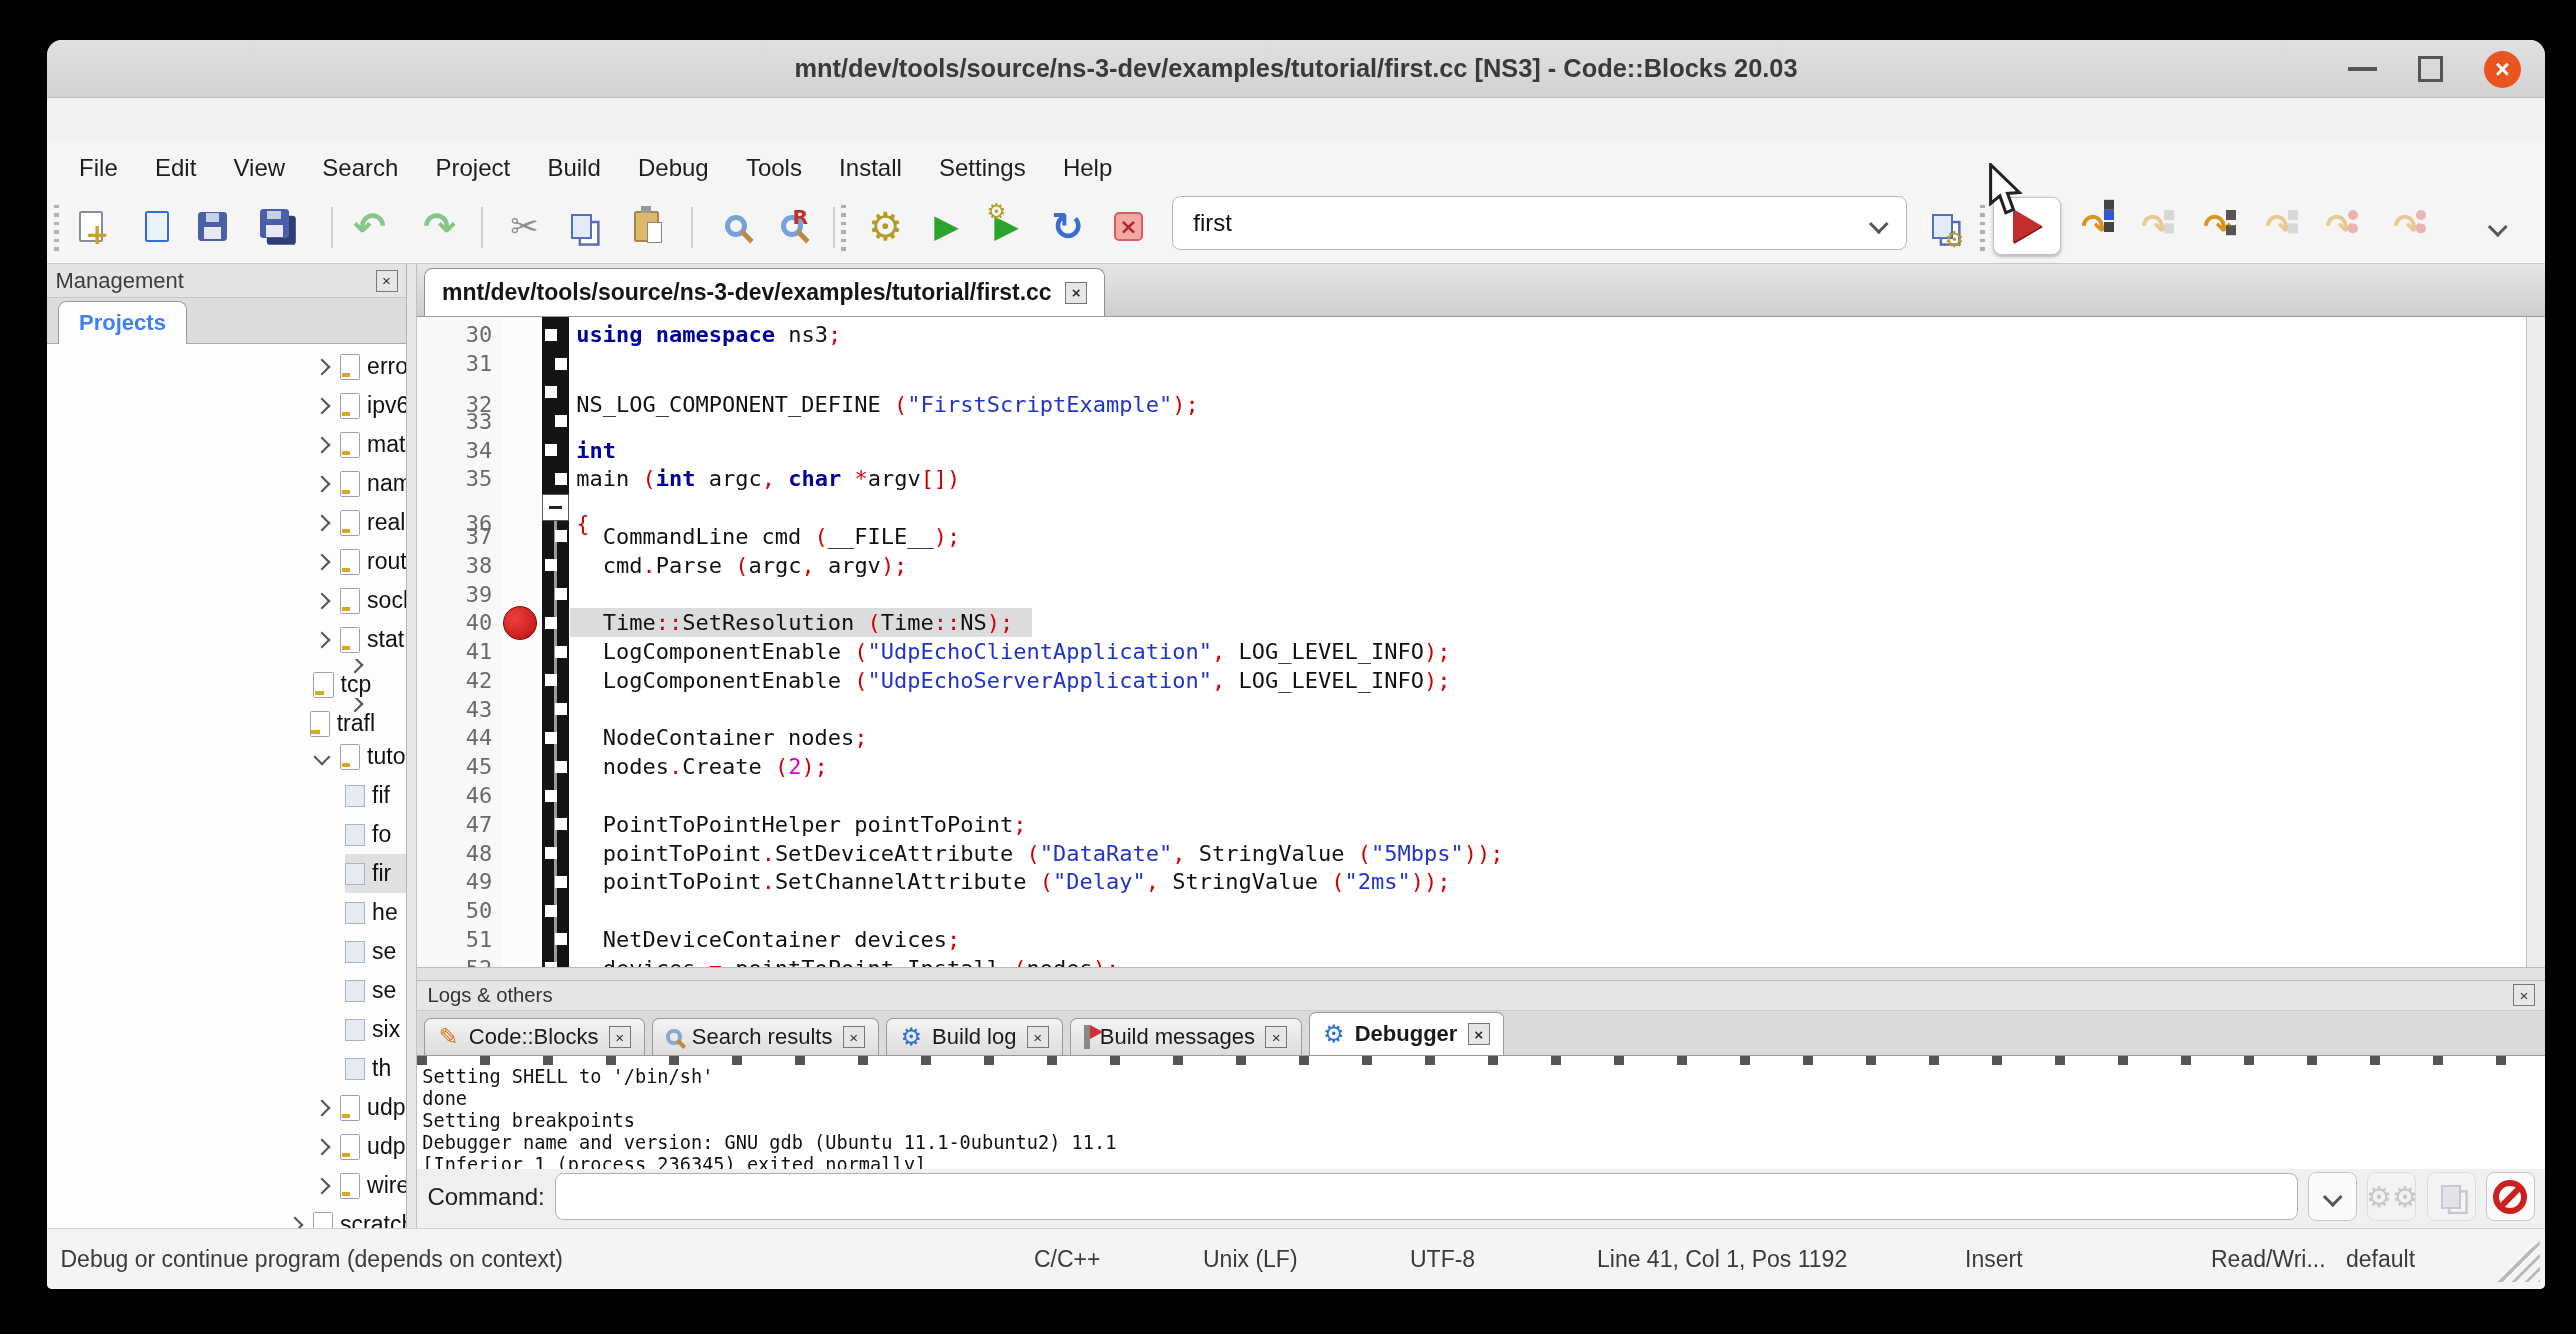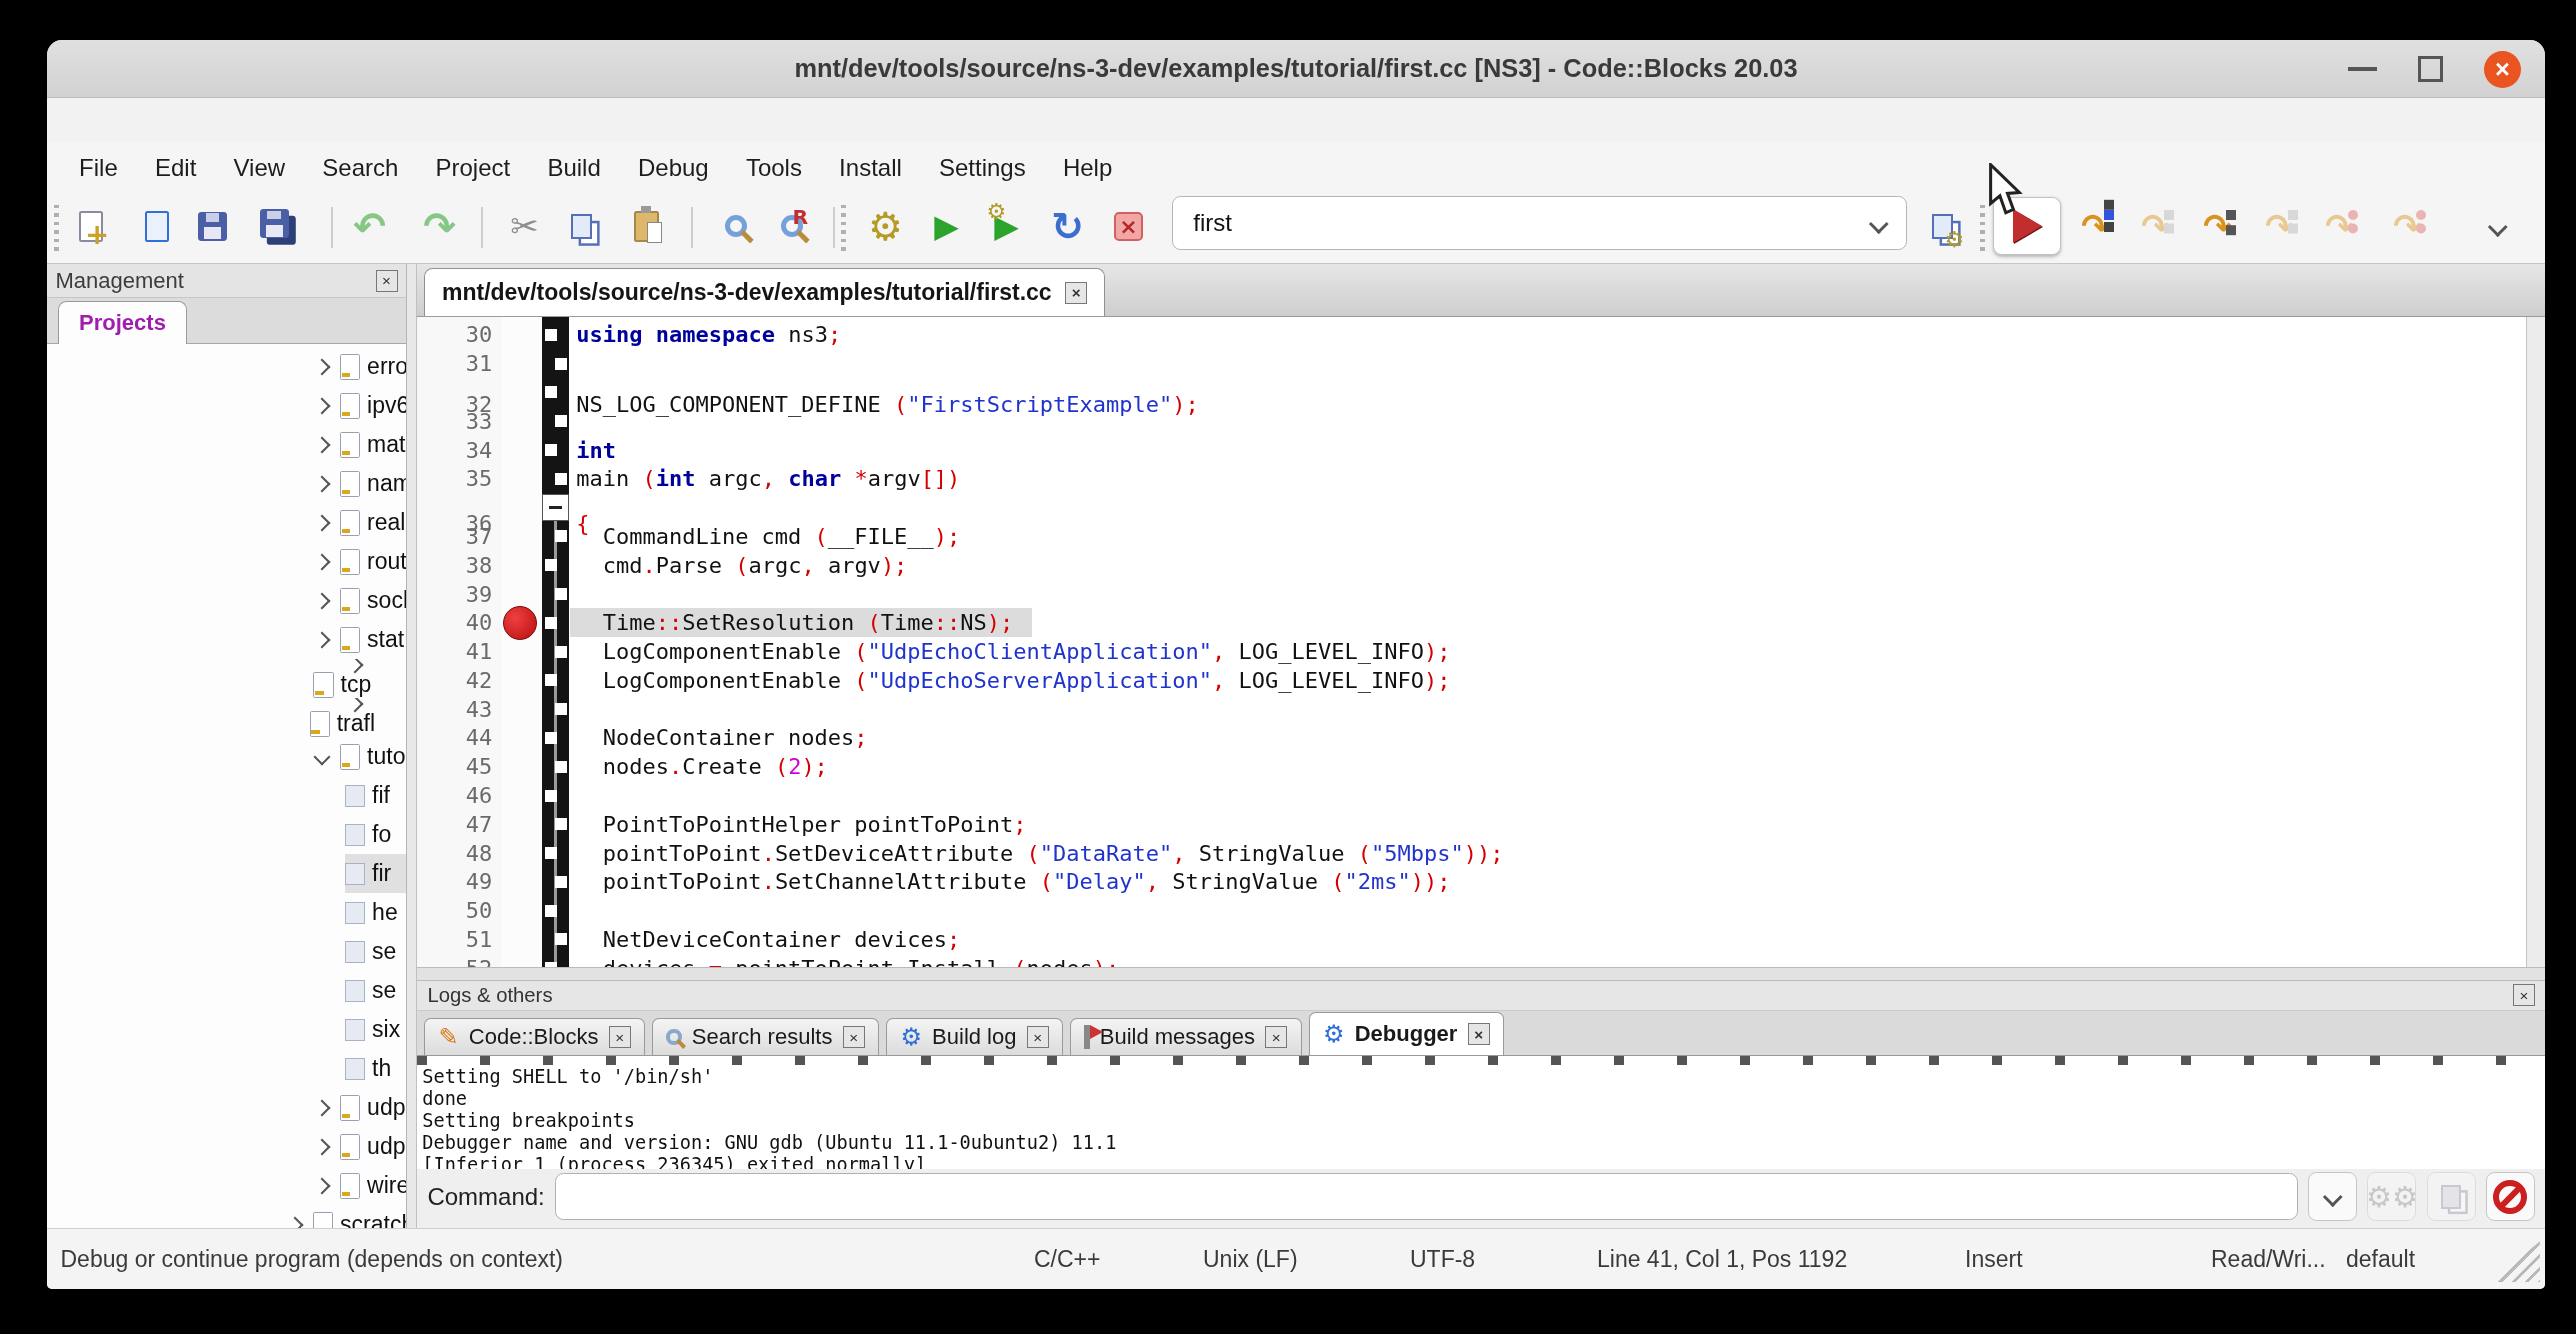--- a/index.html
+++ b/index.html
@@ -81,21 +81,21 @@
   .left-panel { flex:none; width:360px; background:#fbfbfb; border-right:0.8px solid #b5b5b5;
                 display:flex; flex-direction:column; overflow:hidden; }
   .lp-header { flex:none; height:34px; background:#e4e4e4; border-bottom:0.8px solid #c6c6c6;
                display:flex; align-items:center; justify-content:space-between; padding:0 8.5px;
                font-size:22px; color:#3c3c3c; }
   .closebox { width:22px; height:22px; border:1.7px solid #777; background:#e6e6e6; color:#333;
               font-size:15.2px; display:flex; align-items:center; justify-content:center; flex:none; }
   .lp-tabs { flex:none; height:46px; background:#dcdcdc; border-bottom:0.8px solid #a8a8a8; position:relative; }
   .lp-tab { position:absolute; left:11px; top:2.5px; height:43px; width:129px; background:#fdfdfd;
             border:0.8px solid #9a9a9a; border-bottom:none; border-radius:8.5px 8.5px 0 0;
-            display:flex; align-items:center; justify-content:center; font-size:22px; font-weight:bold; color:#a21caf; }
+            display:flex; align-items:center; justify-content:center; font-size:22px; font-weight:bold; color:#3b82f6; }
   .tree { flex:1; background:#fdfdfd; overflow:hidden; padding-top:3.4px; }
   .trow { height:39px; display:flex; align-items:center; white-space:nowrap; overflow:hidden; font-size:23px; color:#111; }
   .trow .chevbox { width:36px; flex:none; display:flex; justify-content:center; }
   .trow .chev { border-color:#555; width:12px; height:12px; border-width:2.5px; }
   .ic-proj { flex:none; width:20.3px; height:25.4px; background:#fff; border:1.7px solid #9aa0b4; border-radius:1.7px; position:relative; margin-right:6.8px; }
   .ic-proj::after { content:""; position:absolute; left:0.8px; bottom:1.7px; width:8.5px; height:4.2px; background:#d8a820; }
   .ic-file { flex:none; width:20.3px; height:22px; background:#e6eaf2; border:1.7px solid #aab2c8; margin-right:6.8px; }
   .trow.sel .selwrap { background:#e0e0e0; }
   .selwrap { display:flex; align-items:center; height:100%; padding-right:25.4px; }
 

